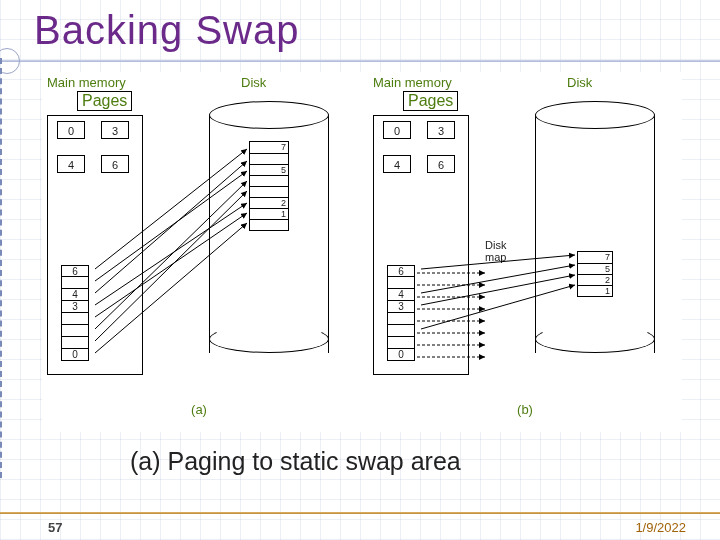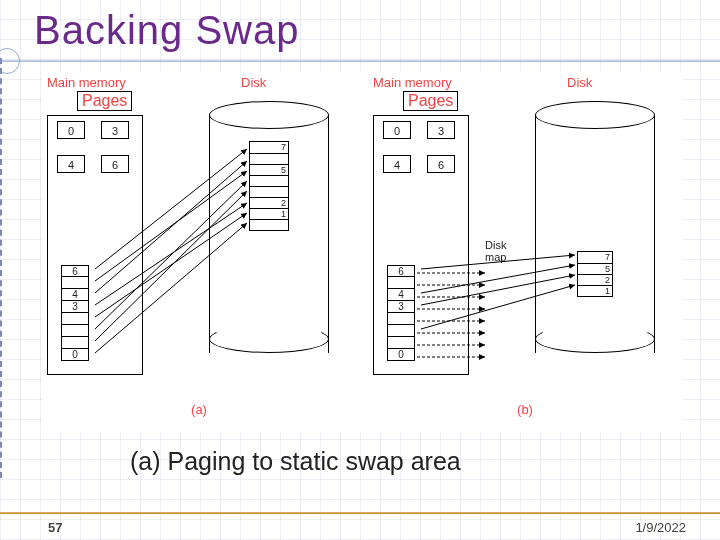--- a/index.html
+++ b/index.html
@@ -71,42 +71,42 @@
     top: 520px;
     font-size: 13px;
     color: #444;
     font-weight: bold;
   }
   .date {
     position: absolute;
     right: 34px;
     top: 520px;
     font-size: 13px;
-    color: #404040;
+    color: #a16207;
   }
 
   .figarea {
     position: absolute;
     left: 42px;
     top: 72px;
     width: 640px;
     height: 360px;
     background: #fff;
     border: 1px solid #fff;
   }
   .panel {
     position: absolute;
     top: 0;
     width: 312px;
     height: 340px;
   }
   .panel.left { left: 0; }
   .panel.right { left: 326px; }
 
-  .lbl { position: absolute; font-size: 13px; font-family: Arial, sans-serif; color:#ef4444; }
+  .lbl { position: absolute; font-size: 13px; font-family: Arial, sans-serif; color:#4d7c0f; }
 
   .memlabel { top: 2px; left: 4px; }
   .disklabel { top: 2px; left: 198px; }
   .pageslabel { top: 18px; left: 34px; border:1px solid #000; padding:0 4px; background:#fff; font-size:16px; }
   .swaplabel { top: 48px; left: 216px; font-size:12px; }
   .pagetablelabel { top: 150px; left: 4px; font-size:12px; line-height:1.1; }
 
   .membox {
     position: absolute;
     left: 4px;

